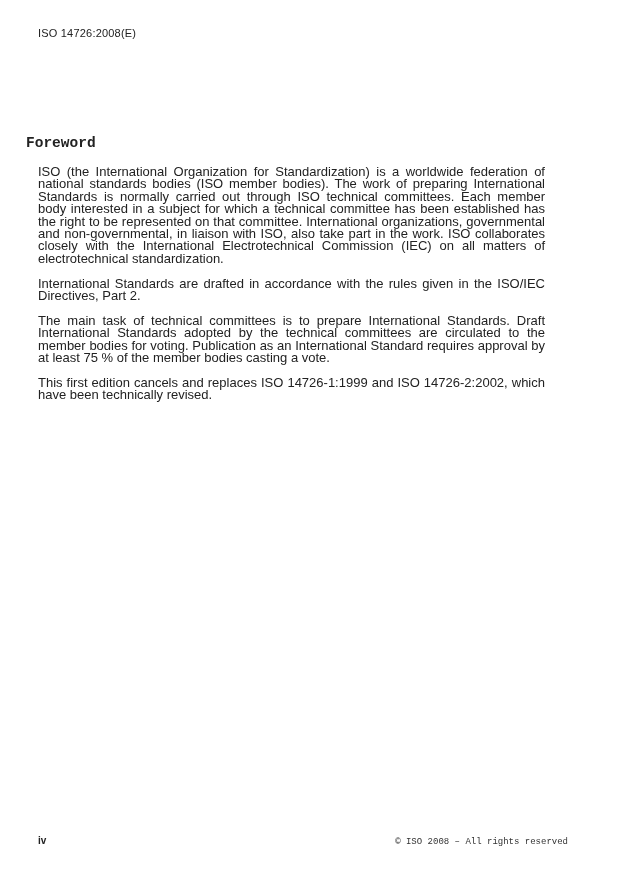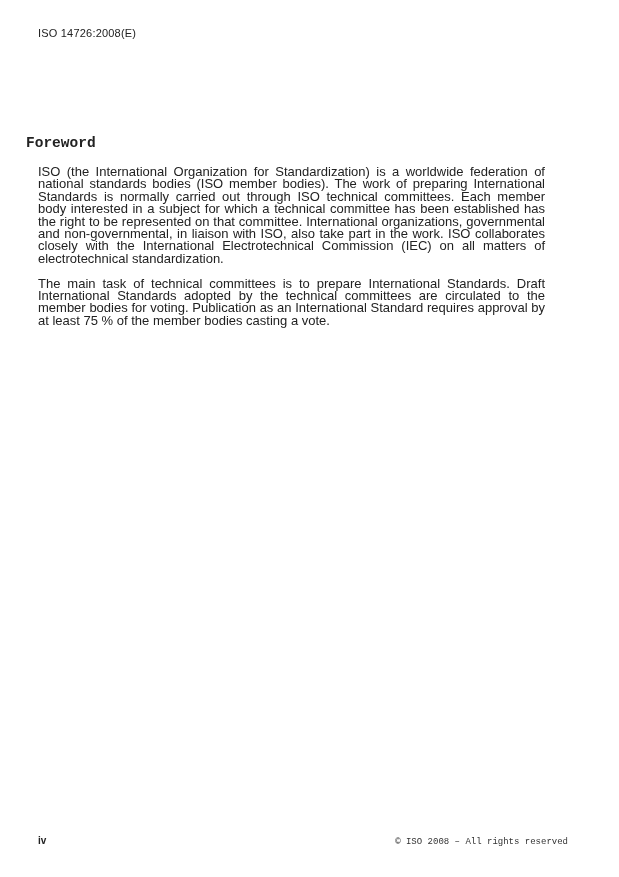--- a/index.html
+++ b/index.html
@@ -75,21 +75,23 @@
 <div class="page">
 
   <div class="running-header">
     <span>ISO 14726:2008(E)</span>
   </div>
 
   <h1 class="title">Foreword</h1>
 
   <div class="body-text" id="paragraphs">
       <p><span>ISO (the International Organization for Standardization) is a worldwide federation of national standards bodies (ISO member bodies). The work of preparing International Standards is normally carried out through ISO technical committees. Each member body interested in a subject for which a technical committee has been established has the right to be represented on that committee. International organizations, governmental and non-governmental, in liaison with ISO, also take part in the work. ISO collaborates closely with the International Electrotechnical Commission (IEC) on all matters of electrotechnical standardization.</span></p>
+      <p><span>International Standards are drafted in accordance with the rules given in the ISO/IEC Directives, Part 2.</span></p>
       <p><span>The main task of technical committees is to prepare International Standards. Draft International Standards adopted by the technical committees are circulated to the member bodies for voting. Publication as an International Standard requires approval by at least 75 % of the member bodies casting a vote.</span></p>
+      <p><span>This first edition cancels and replaces ISO 14726-1:1999 and ISO 14726-2:2002, which have been technically revised.</span></p>
     </div>
 
   <div class="footer">
     <span class="page-num">iv</span>
     <span class="copyright">© ISO 2008 – All rights reserved</span>
   </div>
 
 </div>
 
 </body></html>

